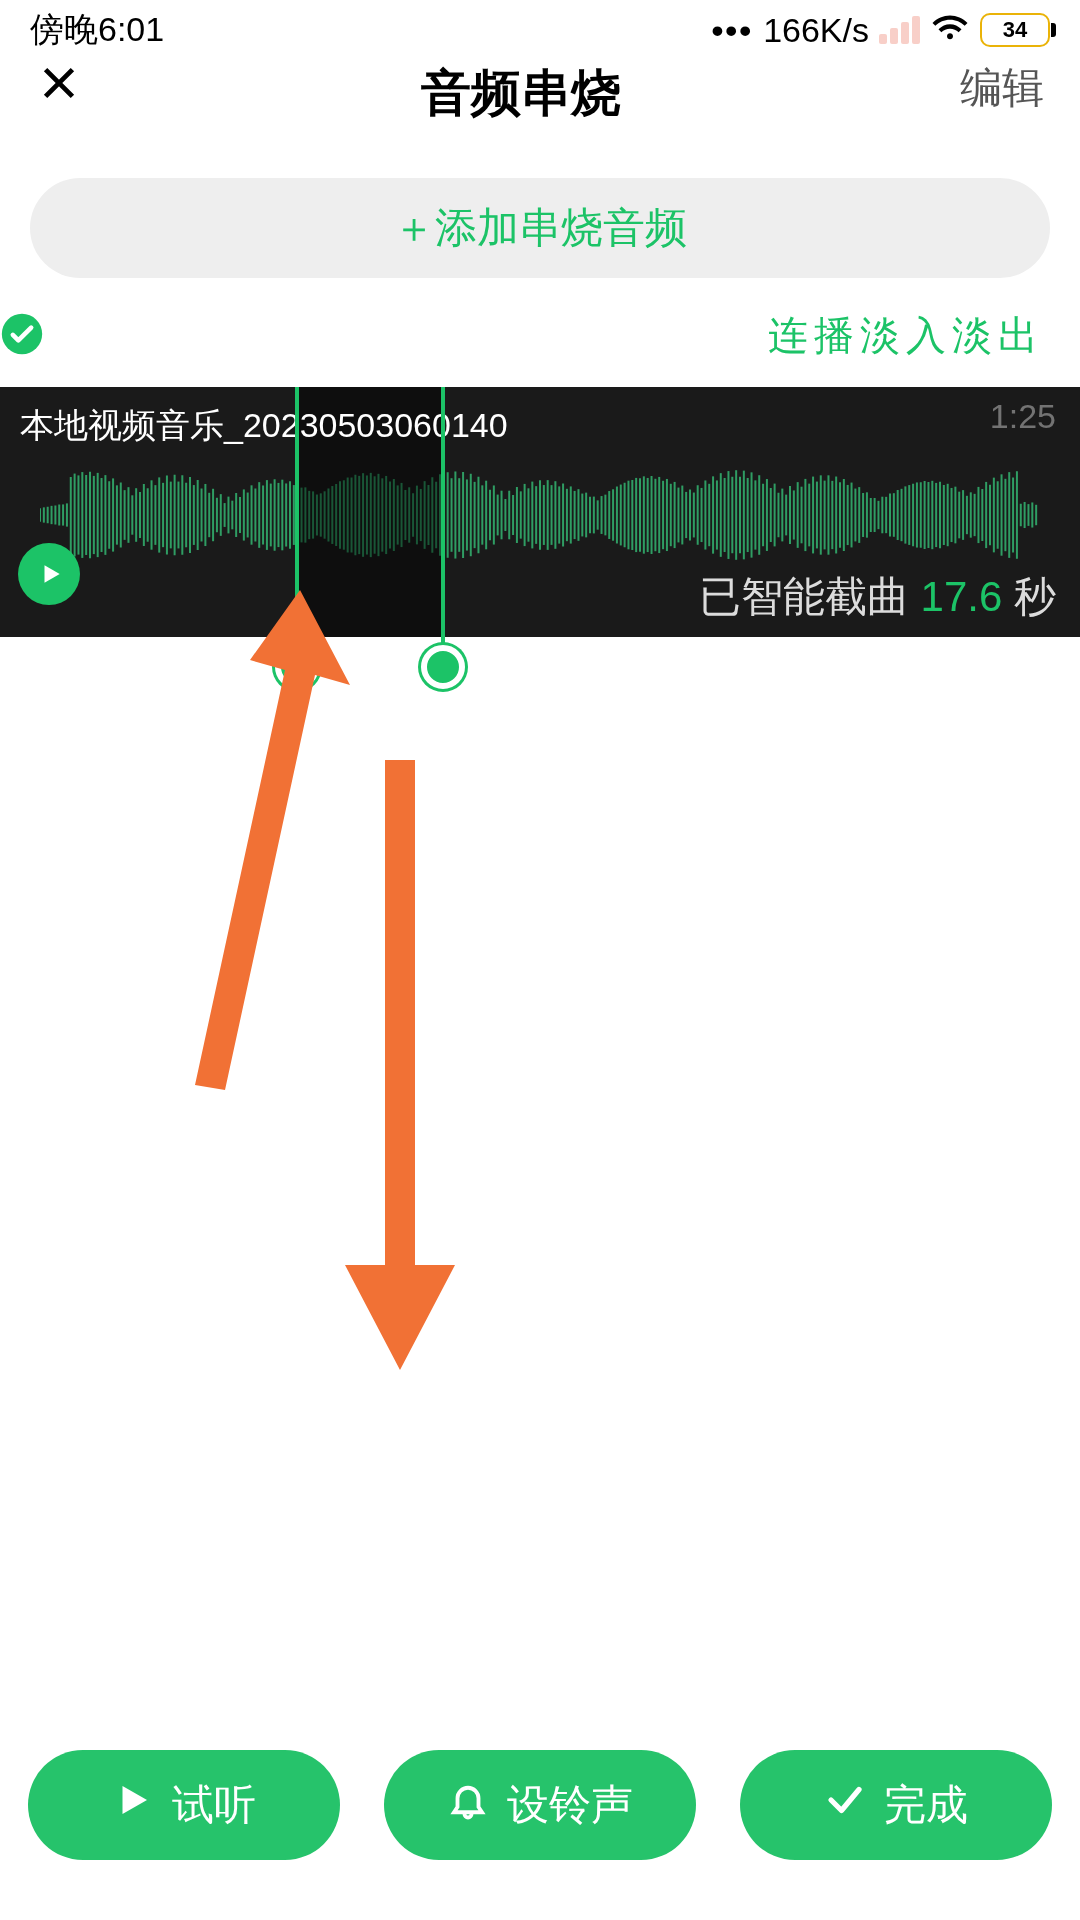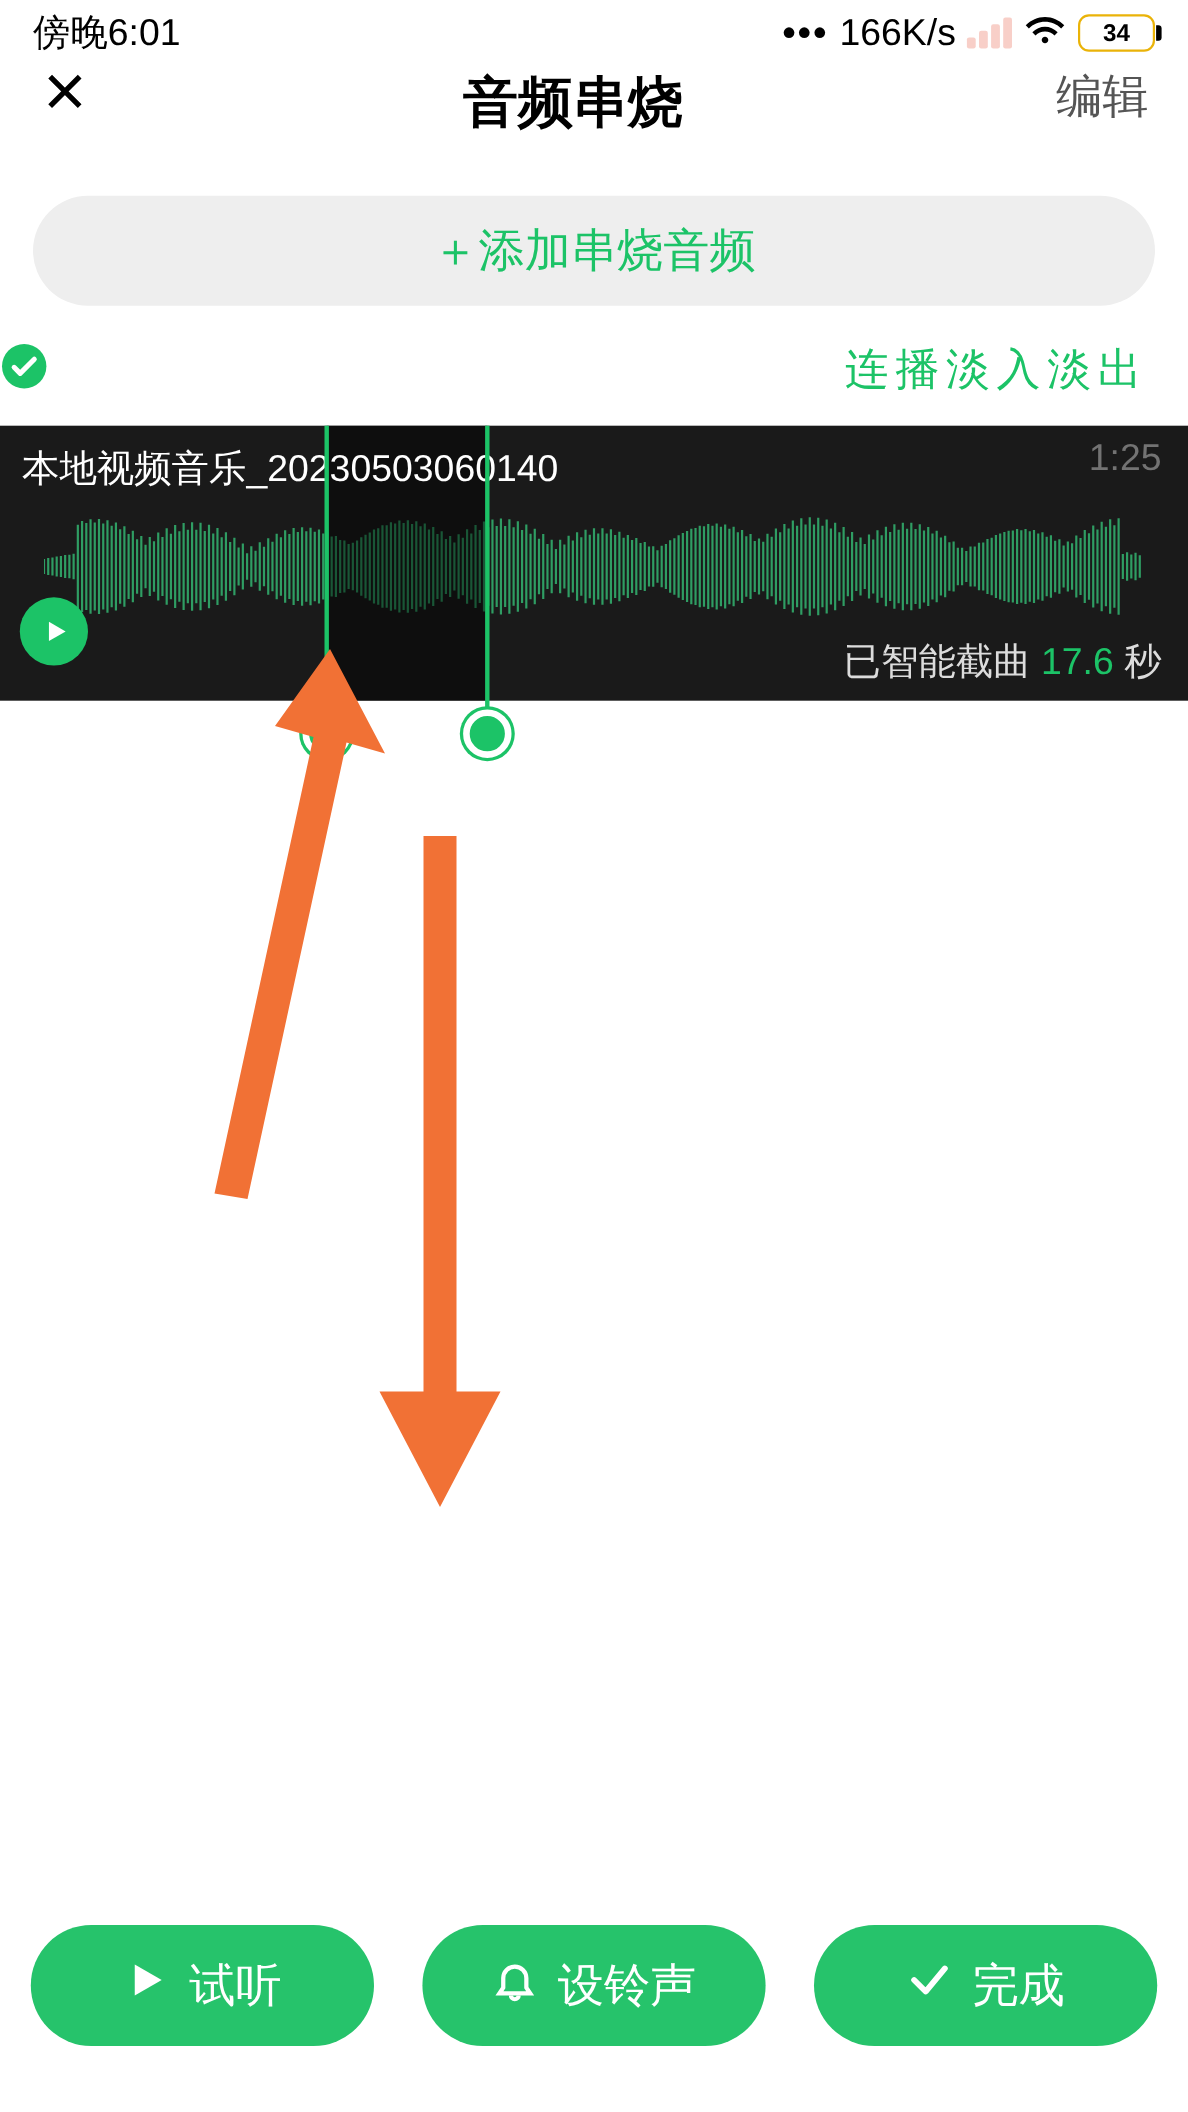--- a/index.html
+++ b/index.html
@@ -97,21 +97,21 @@
 .track-duration {
   position: absolute;
   top: 10px; right: 24px;
   color: #737373;
   font-size: 34px;
   z-index: 3;
 }
 .clip-info {
   position: absolute;
   bottom: 12px; right: 24px;
-  font-size: 34px;
+  font-size: 42px;
   color: #dcdcdc;
   z-index: 3;
 }
 .clip-info .sec { color: #1cc367; }
 .play-circle {
   position: absolute;
   left: 18px; bottom: 32px;
   width: 62px; height: 62px;
   background: #1cc367;
   border-radius: 50%;

